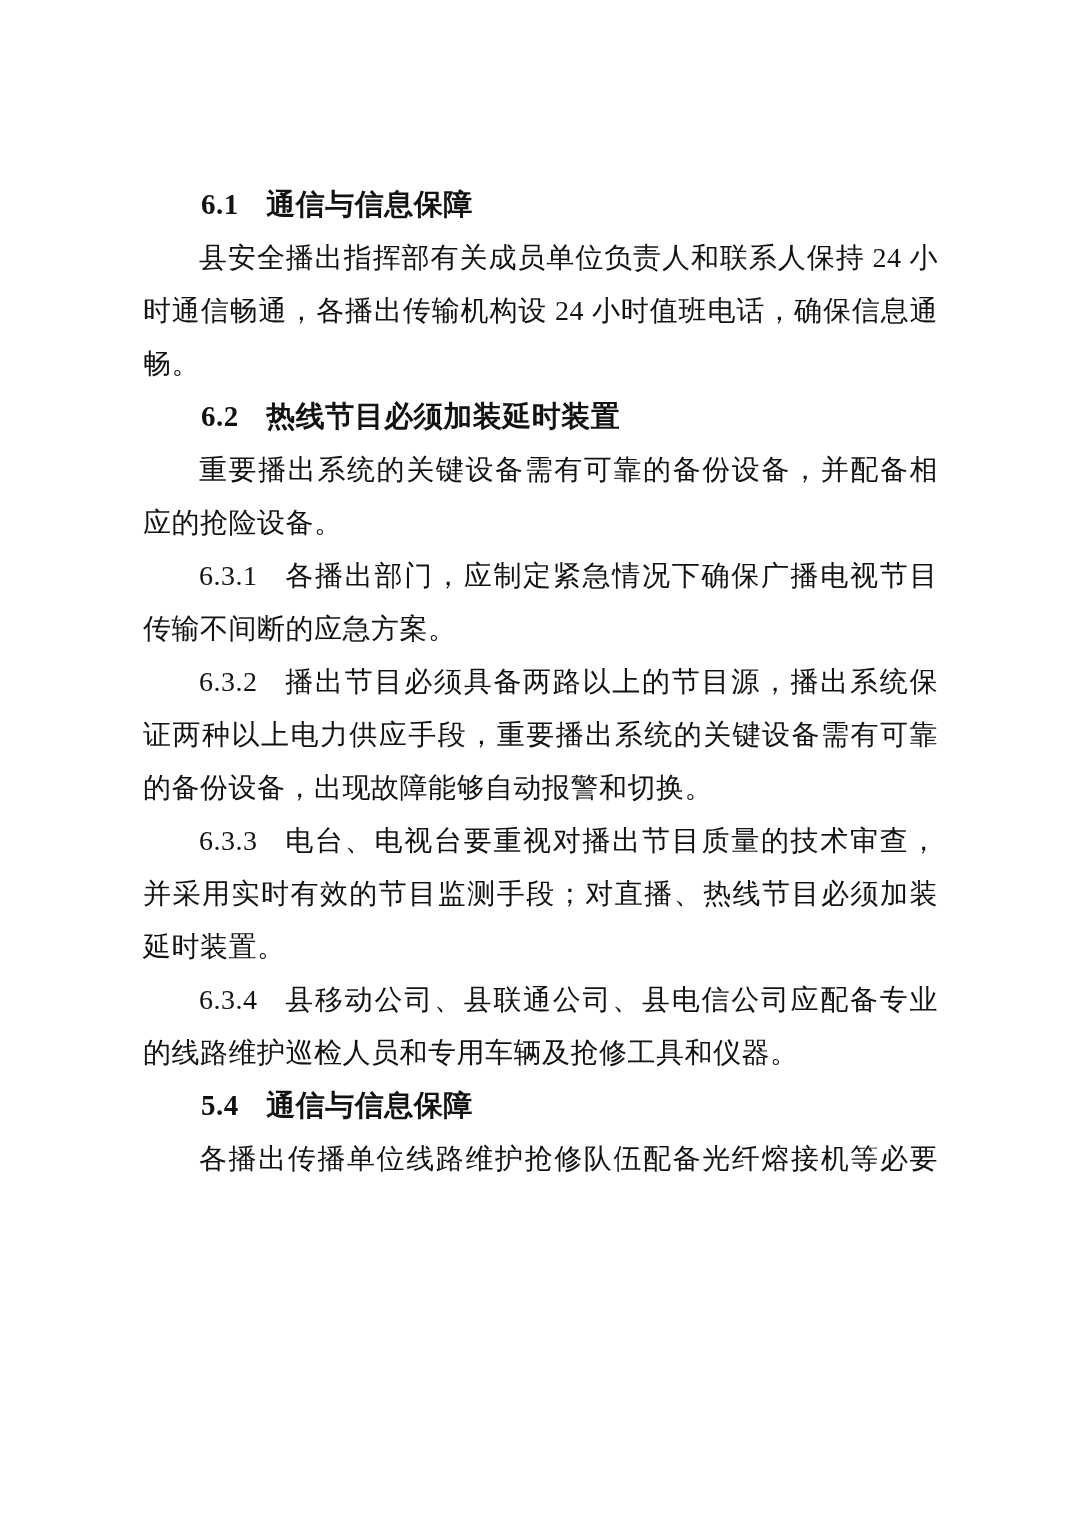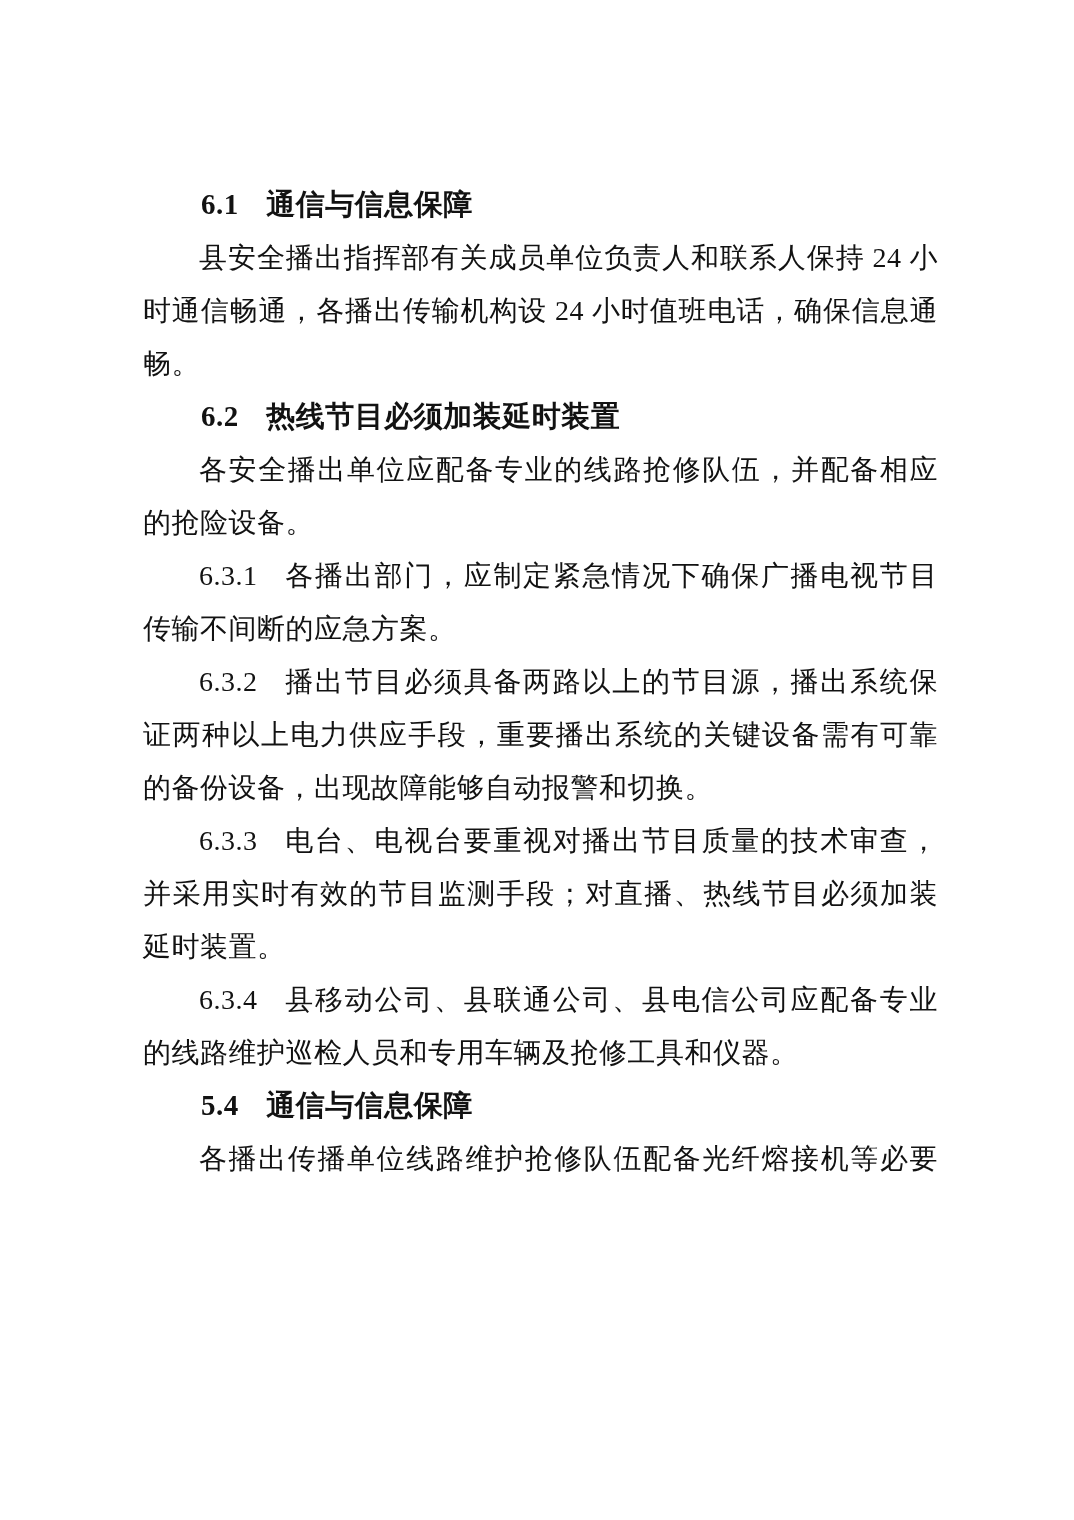--- a/index.html
+++ b/index.html
@@ -56,21 +56,21 @@
 
 <div class="page">
   <div class="content">
 
     <p class="block heading"><span class="num">6.1</span><span>通信与信息保障</span></p>
 
     <p class="block"><span>县安全播出指挥部有关成员单位负责人和联系人保持 24 小时通信畅通，各播出传输机构设 24 小时值班电话，确保信息通畅。</span></p>
 
     <p class="block heading"><span class="num">6.2</span><span>热线节目必须加装延时装置</span></p>
 
-    <p class="block"><span>各安全播出单位应配备专业的线路抢修队伍，并配备相应的抢险设备。</span></p>
+    <p class="block"><span>重要播出系统的关键设备需有可靠的备份设备，并配备相应的抢险设备。</span></p>
 
 
     <p class="block"><span class="num">6.3.1</span><span>各播出部门，应制定紧急情况下确保广播电视节目传输不间断的应急方案。</span></p>
 
     <p class="block"><span class="num">6.3.2</span><span>播出节目必须具备两路以上的节目源，播出系统保证两种以上电力供应手段，重要播出系统的关键设备需有可靠的备份设备，出现故障能够自动报警和切换。</span></p>
 
     <p class="block"><span class="num">6.3.3</span><span>电台、电视台要重视对播出节目质量的技术审查，并采用实时有效的节目监测手段；对直播、热线节目必须加装延时装置。</span></p>
 
     <p class="block"><span class="num">6.3.4</span><span>县移动公司、县联通公司、县电信公司应配备专业的线路维护巡检人员和专用车辆及抢修工具和仪器。</span></p>
 

